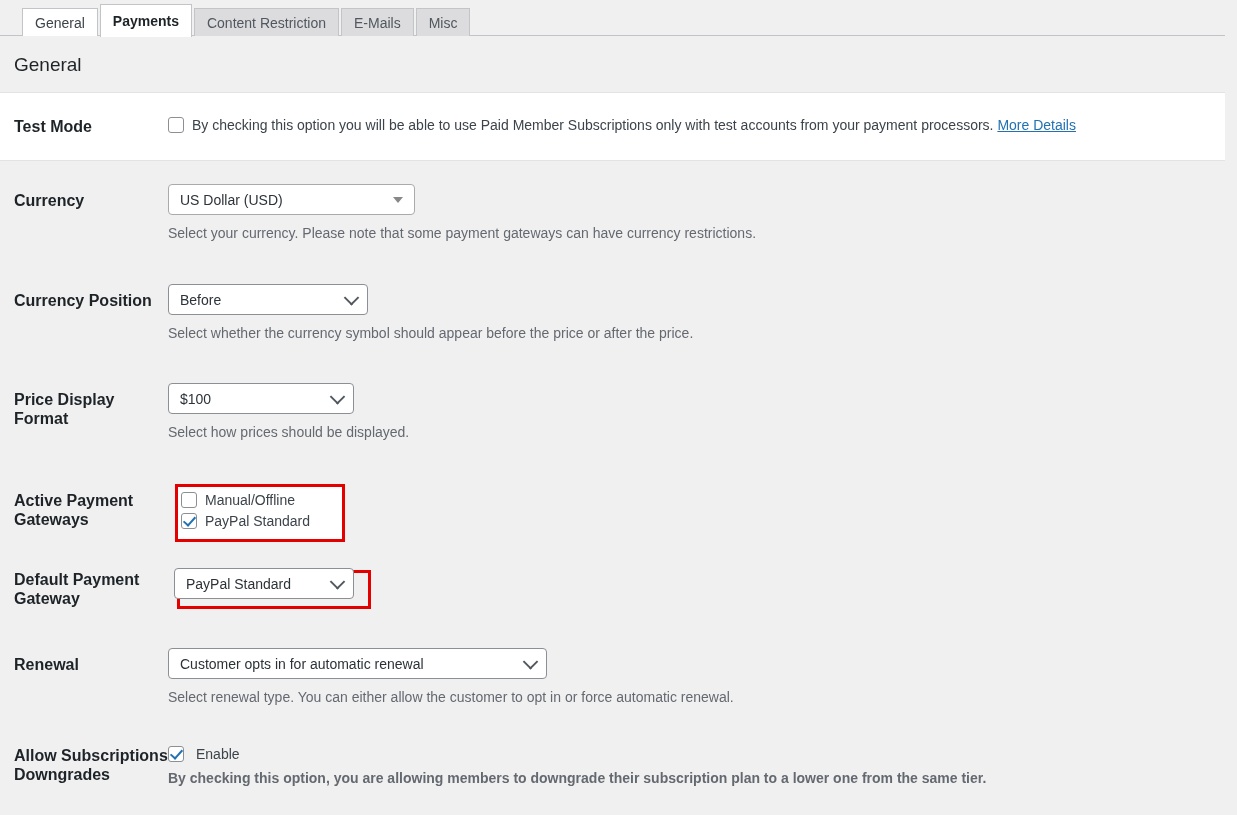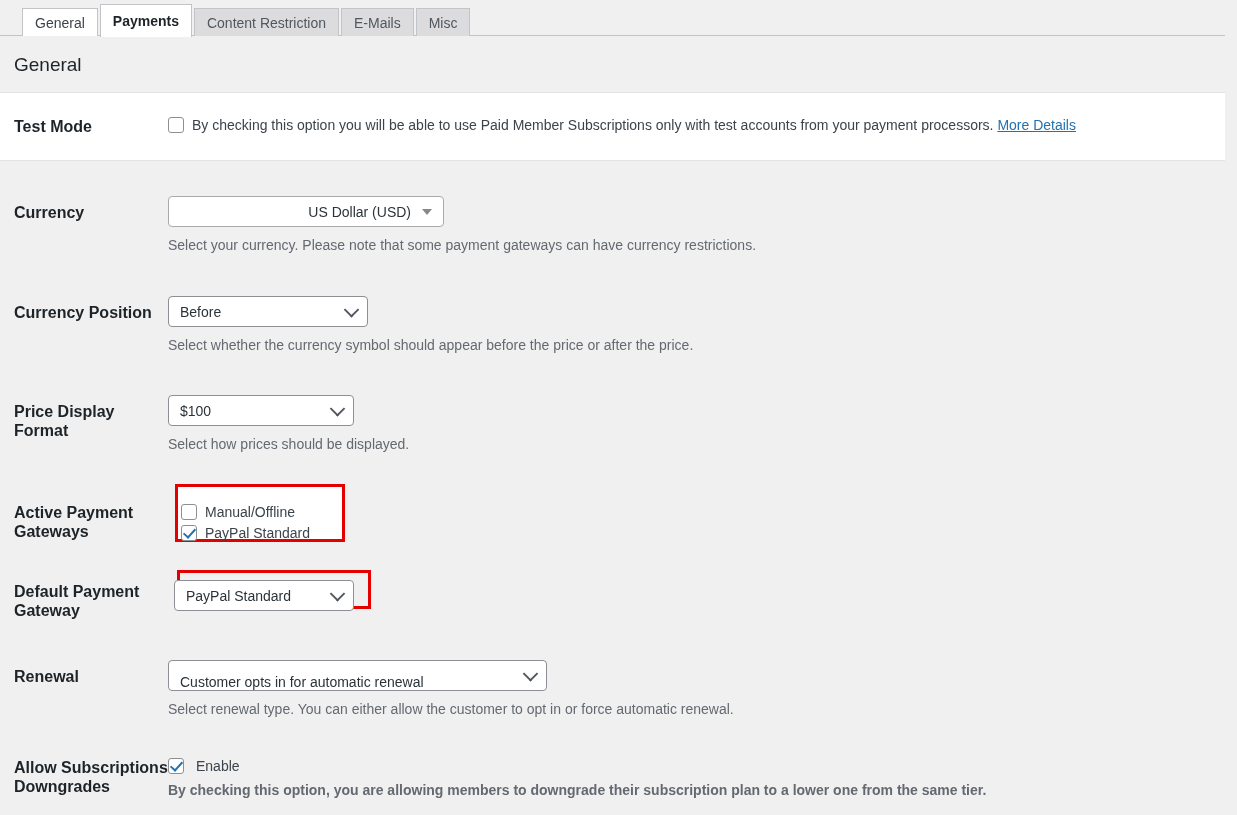--- a/index.html
+++ b/index.html
@@ -197,25 +197,25 @@
     width: 0;
     height: 0;
     border-left: 5px solid transparent;
     border-right: 5px solid transparent;
     border-top: 6px solid #888;
   }
   .select.select2 {
     border-radius: 4px;
     border-color: #aaa;
   }
-  .w-currency { width: 276px; justify-content: flex-end; }
+  .w-currency { width: 247px; }
   .w-currency-pos { width: 200px; }
   .w-price { width: 186px; }
   .w-default-gw { width: 180px; }
-  .w-renewal { width: 379px; align-items: flex-end; }
+  .w-renewal { width: 379px; }
 
   
   .redbox {
     position: absolute;
     border: 3px solid #e50000;
     box-sizing: border-box;
     pointer-events: none;
     z-index: 5;
   }
   #redbox-gateways {
@@ -273,21 +273,21 @@
       <div class="cb-line">
         <span class="cb"></span>
         <span class="cb-label">
           <span>By checking this option you will be able to use Paid Member Subscriptions only with test accounts from your payment processors.</span>
           <a class="link" href="#">More Details</a>
         </span>
       </div>
     </div>
   </div>
 
-  <div class="row" style="padding-top:23px;margin-top:12px;">
+  <div class="row" style="padding-top:23px;">
     <div class="row-label" style="padding-top:7px;">Currency</div>
     <div class="row-field">
       <div class="select select2 w-currency">
         <span>US Dollar (USD)</span>
         <span class="tri"></span>
       </div>
       <div class="desc">Select your currency. Please note that some payment gateways can have currency restrictions.</div>
     </div>
   </div>
 

